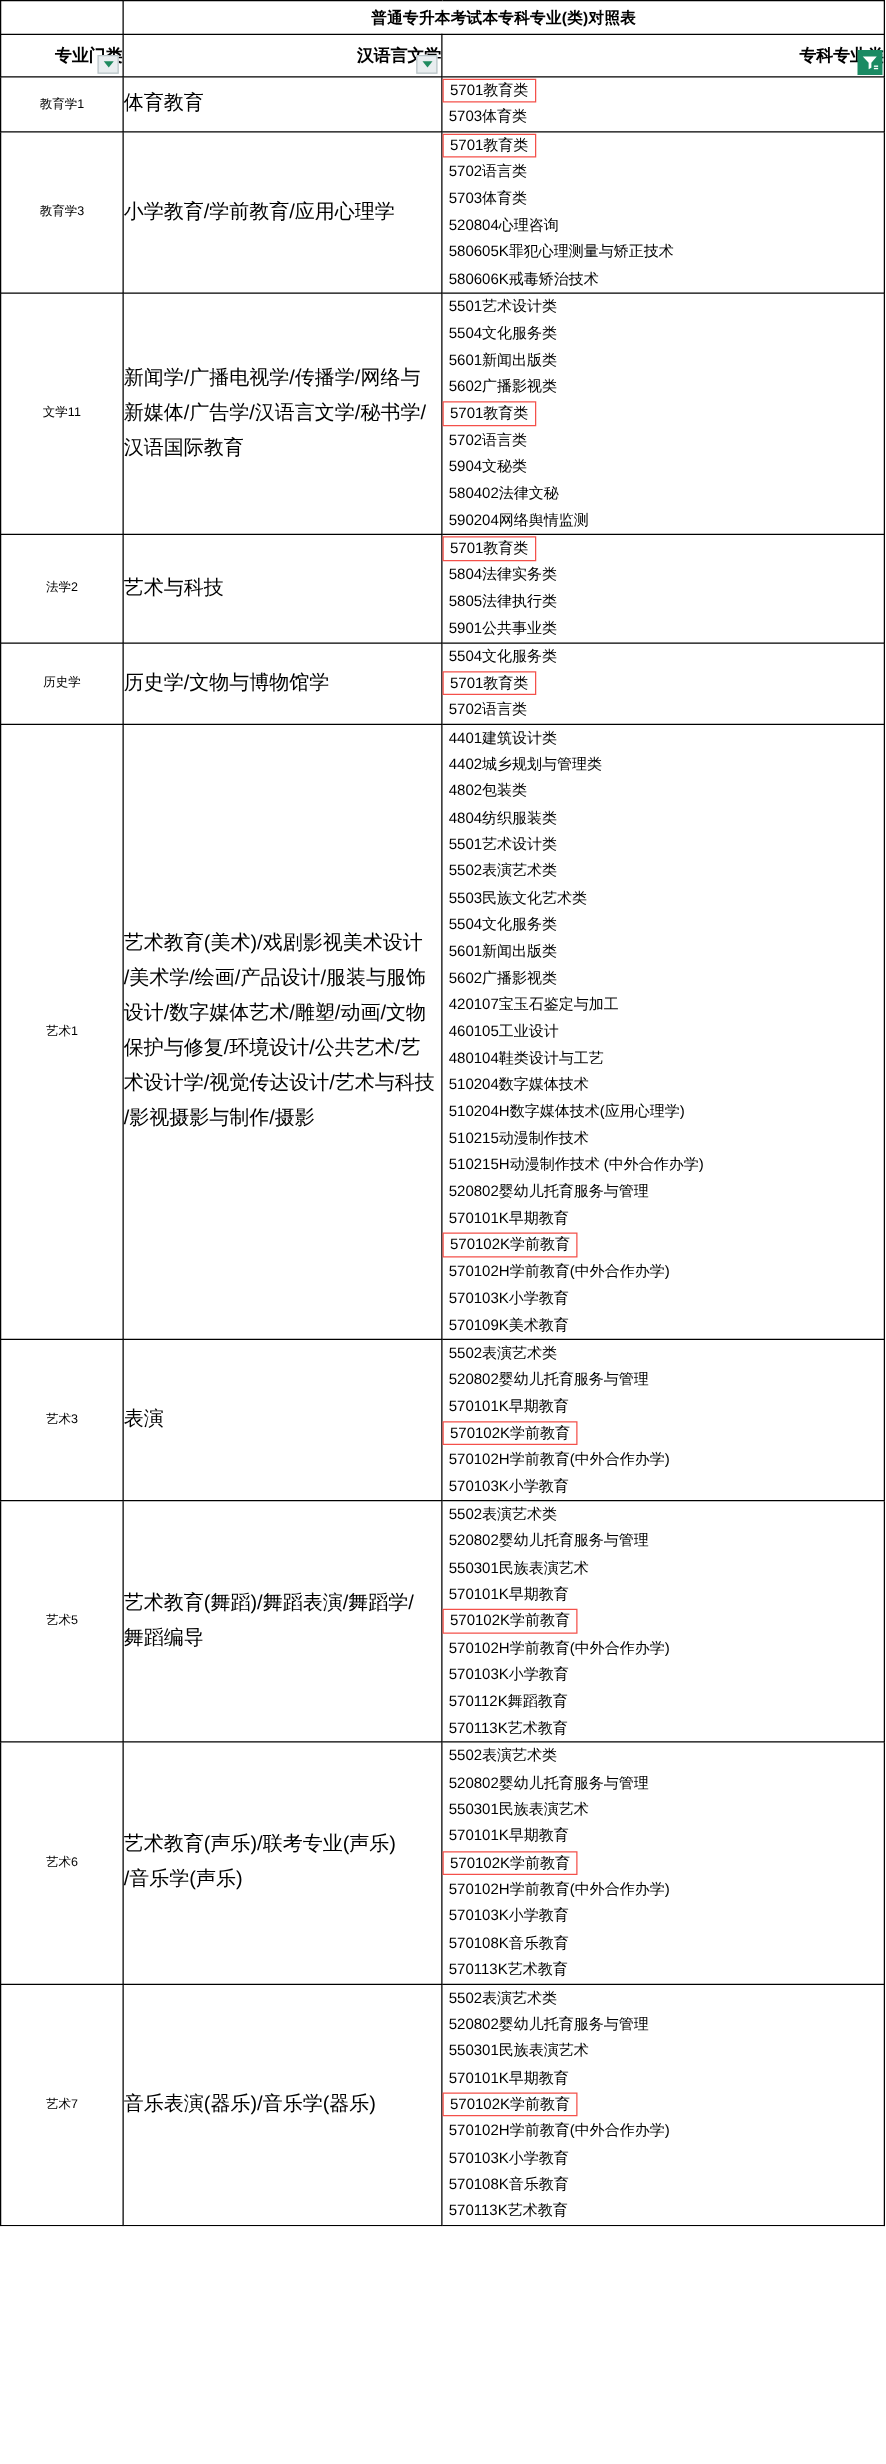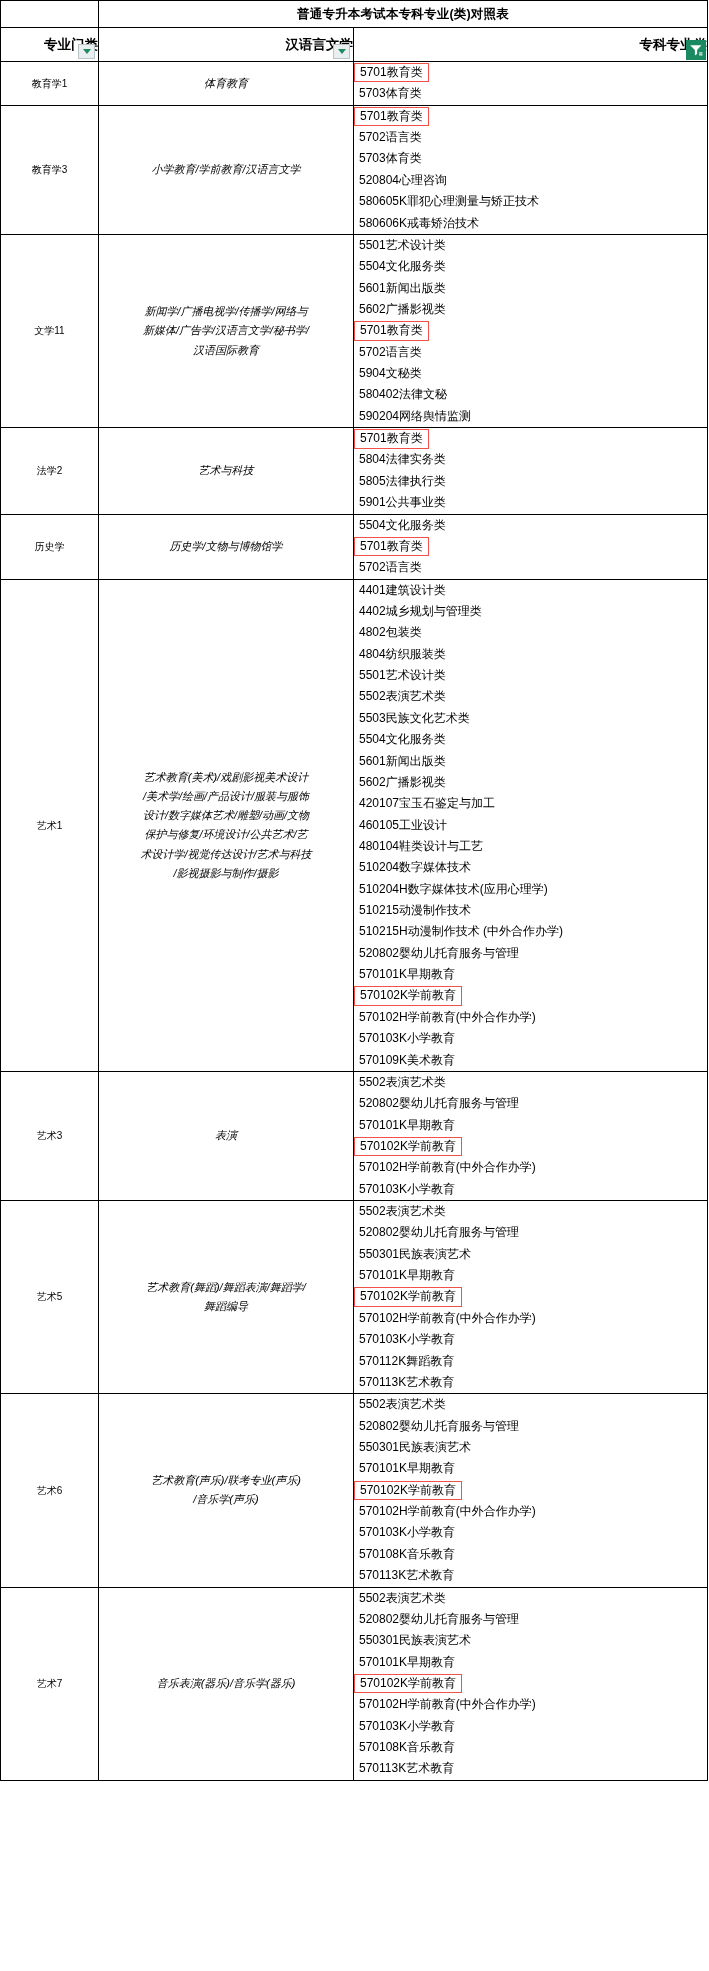--- a/index.html
+++ b/index.html
@@ -88,25 +88,24 @@
   }
   .filter-active svg { display: block; }
 
   
   .cat-cell {
     text-align: center;
     font-size: 10px;
     line-height: 1.55;
   }
   .major-cell {
-    text-align: center;
-    font-size: 11px;
+    text-align: left;
+    font-size: 16px;
     line-height: 1.75;
     padding: 4px 6px;
-    font-style: italic;
   }
   .codes-cell {
     text-align: left;
     font-size: 12px;
     padding: 5px 4px;
   }
   .code-line {
     display: block;
     line-height: 1.78;
     white-space: nowrap;
@@ -167,21 +166,21 @@
             <span class="major-line">体育教育</span>
           </td>
           <td class="codes-cell">
             <span class="code-line hl"><span class="txt">5701教育类</span></span>
             <span class="code-line"><span class="txt">5703体育类</span></span>
           </td>
         </tr>
         <tr>
           <td class="cat-cell">教育学3</td>
           <td class="major-cell">
-            <span class="major-line">小学教育/学前教育/汉语言文学</span>
+            <span class="major-line">小学教育/学前教育/应用心理学</span>
           </td>
           <td class="codes-cell">
             <span class="code-line hl"><span class="txt">5701教育类</span></span>
             <span class="code-line"><span class="txt">5702语言类</span></span>
             <span class="code-line"><span class="txt">5703体育类</span></span>
             <span class="code-line"><span class="txt">520804心理咨询</span></span>
             <span class="code-line"><span class="txt">580605K罪犯心理测量与矫正技术</span></span>
             <span class="code-line"><span class="txt">580606K戒毒矫治技术</span></span>
           </td>
         </tr>

